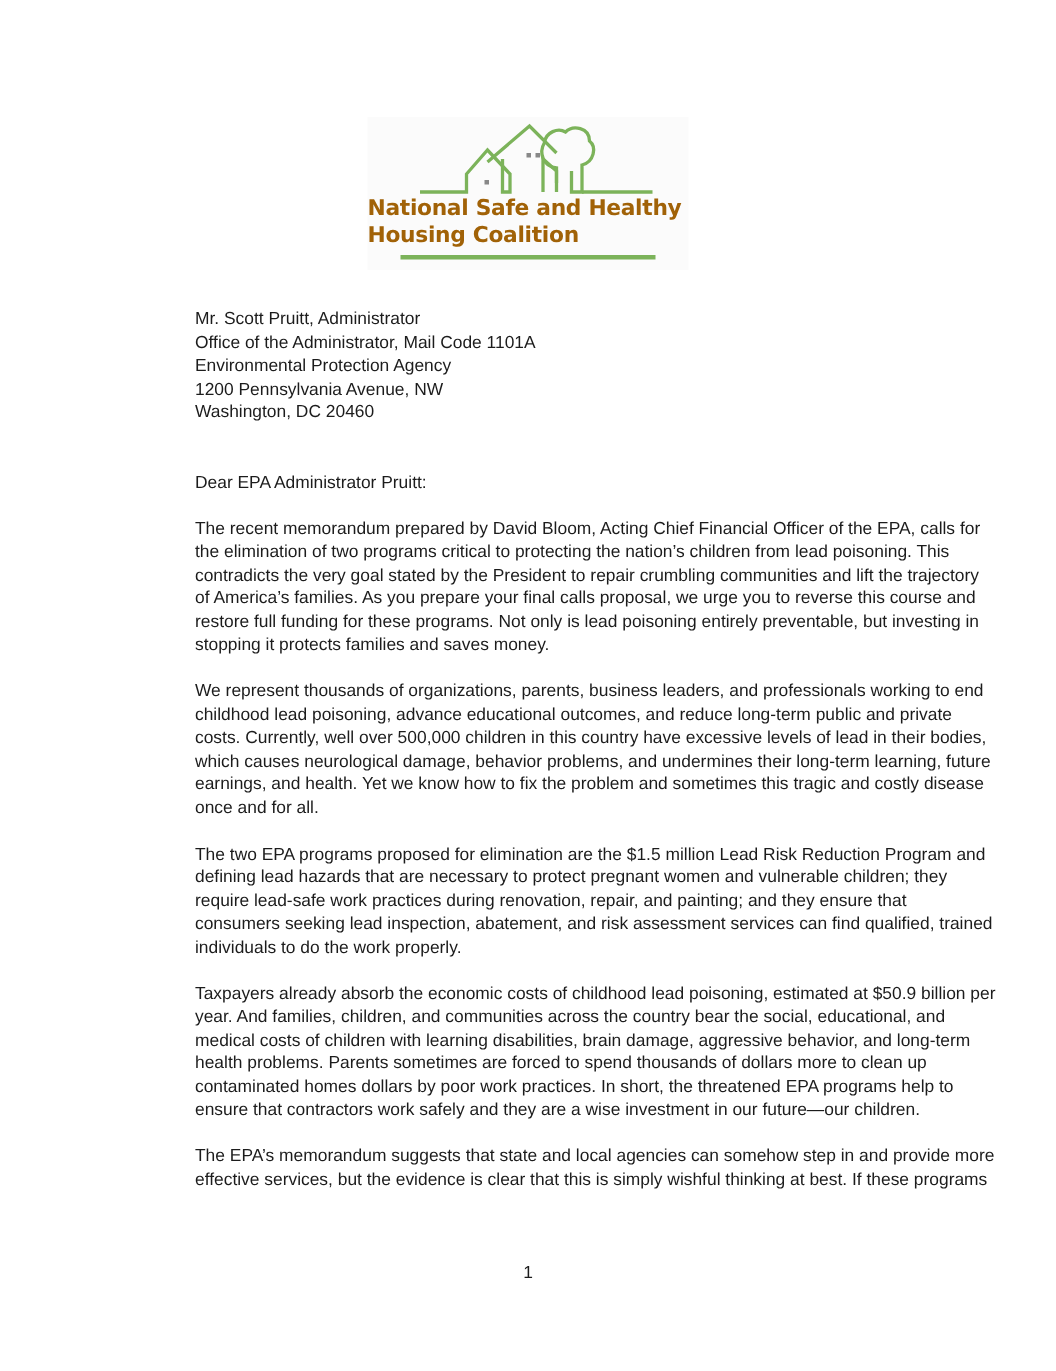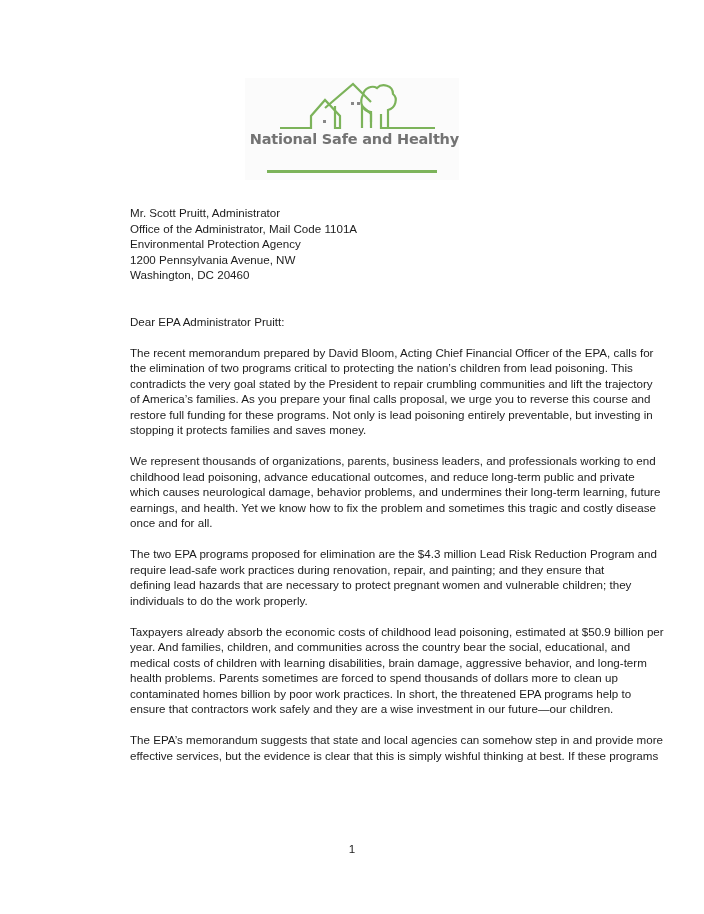--- a/index.html
+++ b/index.html
@@ -1,23 +1,23 @@
 <!DOCTYPE html>
 <html><head>
 <meta charset="utf-8">
 <style>
   html, body { margin: 0; padding: 0; background: #ffffff; }
   body { width: 704px; height: 914px; position: relative; overflow: hidden;
          font-family: "Liberation Sans", "DejaVu Sans", sans-serif; color: #1a1a1a; }
   .logo-block { position: absolute; left: 245px; top: 78px; width: 214px; height: 102px;
                 background: #fbfbfb; }
   .logo-svg { position: absolute; left: 0; top: 0; }
-  .logo-text { position: absolute; left: 0; width: 214px; text-align: right;
+  .logo-text { position: absolute; left: 0; width: 214px; text-align: left;
                font-family: "DejaVu Sans", sans-serif; font-size: 14.5px; line-height: 18px;
-               color: #737373; font-weight: bold; letter-spacing: -0.2px; }
+               color: #a16207; font-weight: bold; letter-spacing: -0.2px; }
   .logo-line1 { top: 52px; }
   .logo-line2 { top: 70px; }
   .logo-underline { position: absolute; left: 22px; top: 92px; width: 170px; height: 3px; background: #7cb35a; }
 
   .letter { position: absolute; left: 82px; top: 205px; width: 560px;
             font-size: 11.6px; line-height: 15.5px; color: #1c1c1c; margin-left: 48px; }
   .addr-line { display: block; white-space: nowrap; }
   .block-gap { height: 15.5px; }
   .para { margin: 0 0 15.5px 0; white-space: normal; }
   .para span.line { display: block; white-space: nowrap; }
@@ -40,20 +40,21 @@
 
       <path d="M126,44 L126,34 C117,33 114,24 118,17 C119,10 127,7 132,10 C137,5 148,7 148,16 C153,20 151,30 143,32 L143,50 L136,50 L136,36"></path>
       <polyline points="143,50 190,50"></polyline>
       <polyline points="117,50 117,28 126,36 126,50"></polyline>
     </g>
     <rect x="106" y="24" width="3" height="3" fill="#888"></rect>
     <rect x="112" y="24" width="3" height="3" fill="#888"></rect>
     <rect x="78" y="42" width="3" height="3" fill="#888"></rect>
   </svg>
   <div class="logo-text logo-line1">National Safe and Healthy</div>
+  <div class="logo-text logo-line2">Housing Coalition</div>
   <div class="logo-underline"></div>
 </div>
 
 <div class="letter">
   <div>
     <span class="addr-line">Mr. Scott Pruitt, Administrator</span>
     <span class="addr-line">Office of the Administrator, Mail Code 1101A</span>
     <span class="addr-line">Environmental Protection Agency</span>
     <span class="addr-line">1200 Pennsylvania Avenue, NW</span>
     <span class="addr-line">Washington, DC 20460</span>
@@ -67,36 +68,38 @@
     <span class="line">The recent memorandum prepared by David Bloom, Acting Chief Financial Officer of the EPA, calls for</span>
     <span class="line">the elimination of two programs critical to protecting the nation’s children from lead poisoning. This</span>
     <span class="line">contradicts the very goal stated by the President to repair crumbling communities and lift the trajectory</span>
     <span class="line">of America’s families. As you prepare your final calls proposal, we urge you to reverse this course and</span>
     <span class="line">restore full funding for these programs. Not only is lead poisoning entirely preventable, but investing in</span>
     <span class="line">stopping it protects families and saves money.</span>
   </p>
   <p class="para">
     <span class="line">We represent thousands of organizations, parents, business leaders, and professionals working to end</span>
     <span class="line">childhood lead poisoning, advance educational outcomes, and reduce long-term public and private</span>
+    <span class="line">costs. Currently, well over 500,000 children in this country have excessive levels of lead in their bodies,</span>
     <span class="line">which causes neurological damage, behavior problems, and undermines their long-term learning, future</span>
     <span class="line">earnings, and health. Yet we know how to fix the problem and sometimes this tragic and costly disease</span>
     <span class="line">once and for all.</span>
   </p>
   <p class="para">
-    <span class="line">The two EPA programs proposed for elimination are the $4.3 million Lead Risk Reduction Program and</span>
+    <span class="line">The two EPA programs proposed for elimination are the $1.5 million Lead Risk Reduction Program and</span>
+    <span class="line">defining lead hazards that are necessary to protect pregnant women and vulnerable children; they</span>
     <span class="line">require lead-safe work practices during renovation, repair, and painting; and they ensure that</span>
-    <span class="line">defining lead hazards that are necessary to protect pregnant women and vulnerable children; they</span>
+    <span class="line">consumers seeking lead inspection, abatement, and risk assessment services can find qualified, trained</span>
     <span class="line">individuals to do the work properly.</span>
   </p>
   <p class="para">
     <span class="line">Taxpayers already absorb the economic costs of childhood lead poisoning, estimated at $50.9 billion per</span>
     <span class="line">year. And families, children, and communities across the country bear the social, educational, and</span>
     <span class="line">medical costs of children with learning disabilities, brain damage, aggressive behavior, and long-term</span>
     <span class="line">health problems. Parents sometimes are forced to spend thousands of dollars more to clean up</span>
-    <span class="line">contaminated homes billion by poor work practices. In short, the threatened EPA programs help to</span>
+    <span class="line">contaminated homes dollars by poor work practices. In short, the threatened EPA programs help to</span>
     <span class="line">ensure that contractors work safely and they are a wise investment in our future—our children.</span>
   </p>
   <p class="para">
     <span class="line">The EPA’s memorandum suggests that state and local agencies can somehow step in and provide more</span>
     <span class="line">effective services, but the evidence is clear that this is simply wishful thinking at best. If these programs</span>
   </p>
 </div>
 
 <div class="page-num">1</div>
 

